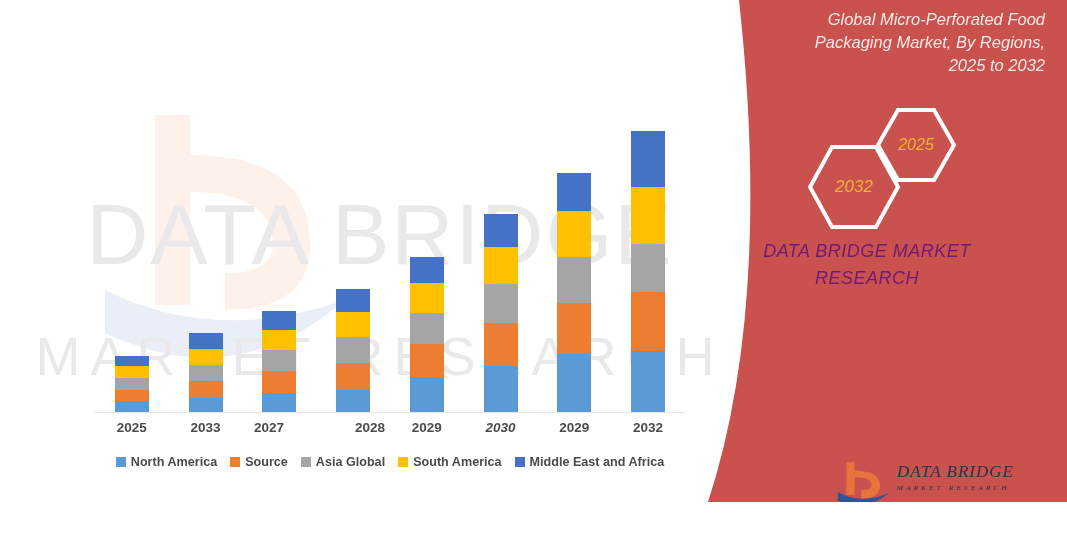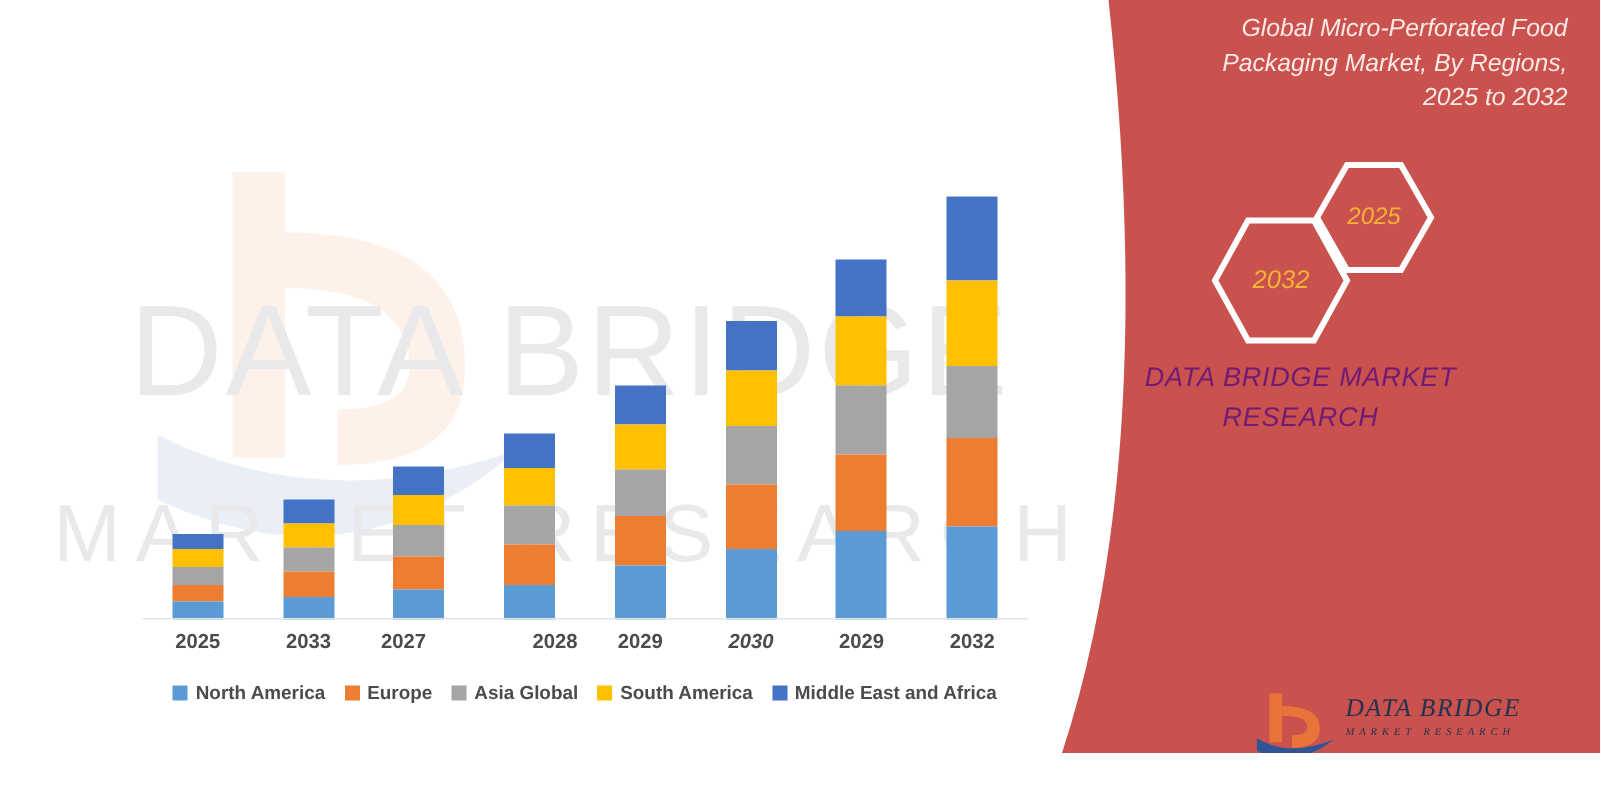--- a/index.html
+++ b/index.html
@@ -211,21 +211,21 @@
       <div class="xlabel" style="left: 518.125px;">2032</div>
     </div>
 
   <div id="legend">
       <div class="legend-item">
         <span class="legend-swatch" style="background: rgb(91, 155, 213);"></span>
         <span class="legend-label">North America</span>
       </div>
       <div class="legend-item">
         <span class="legend-swatch" style="background: rgb(237, 125, 49);"></span>
-        <span class="legend-label">Europe</span>
+        <span class="legend-label">Source</span>
       </div>
       <div class="legend-item">
         <span class="legend-swatch" style="background: rgb(165, 165, 165);"></span>
         <span class="legend-label">Asia Global</span>
       </div>
       <div class="legend-item">
         <span class="legend-swatch" style="background: rgb(255, 192, 0);"></span>
         <span class="legend-label">South America</span>
       </div>
       <div class="legend-item">

